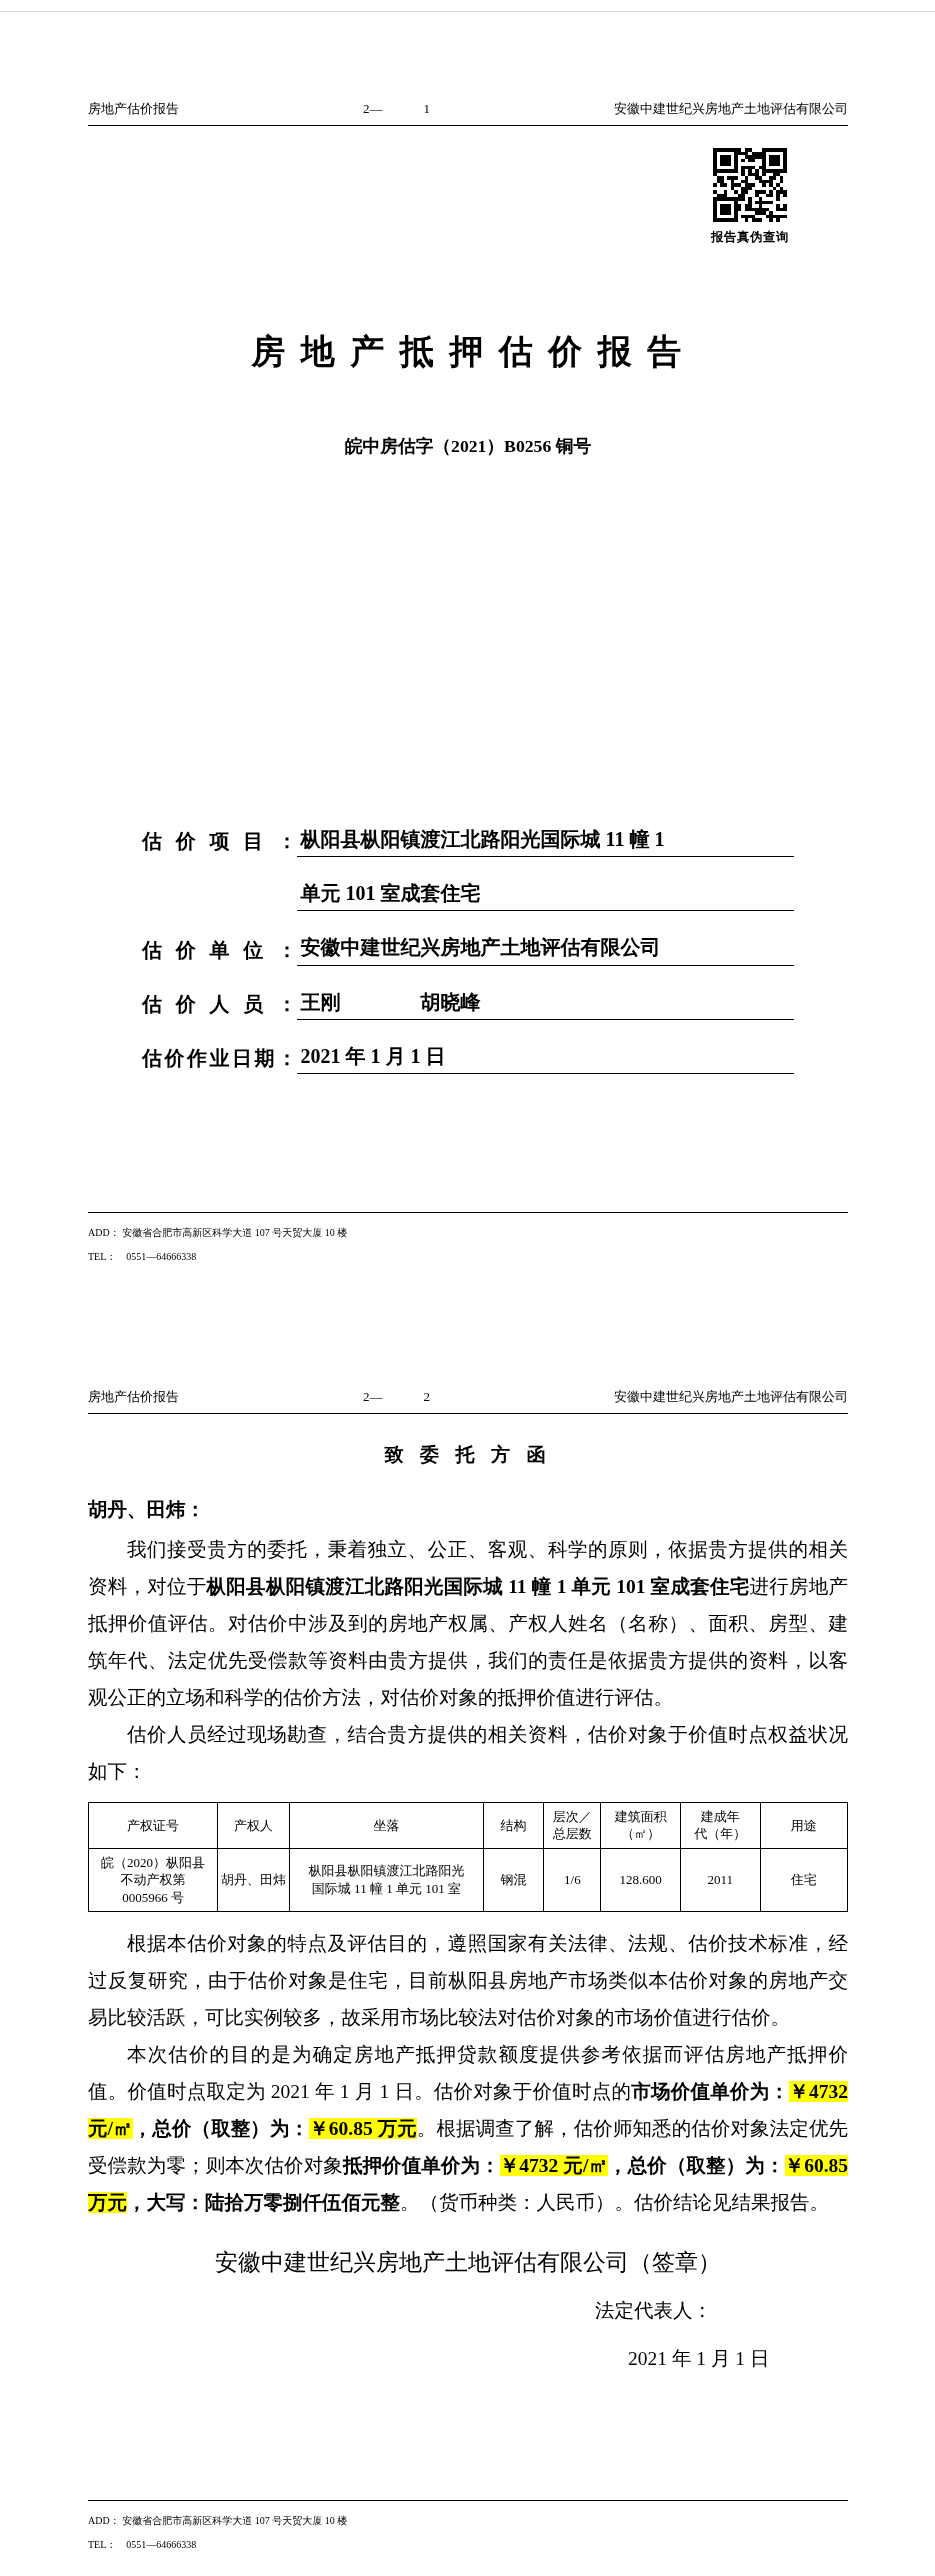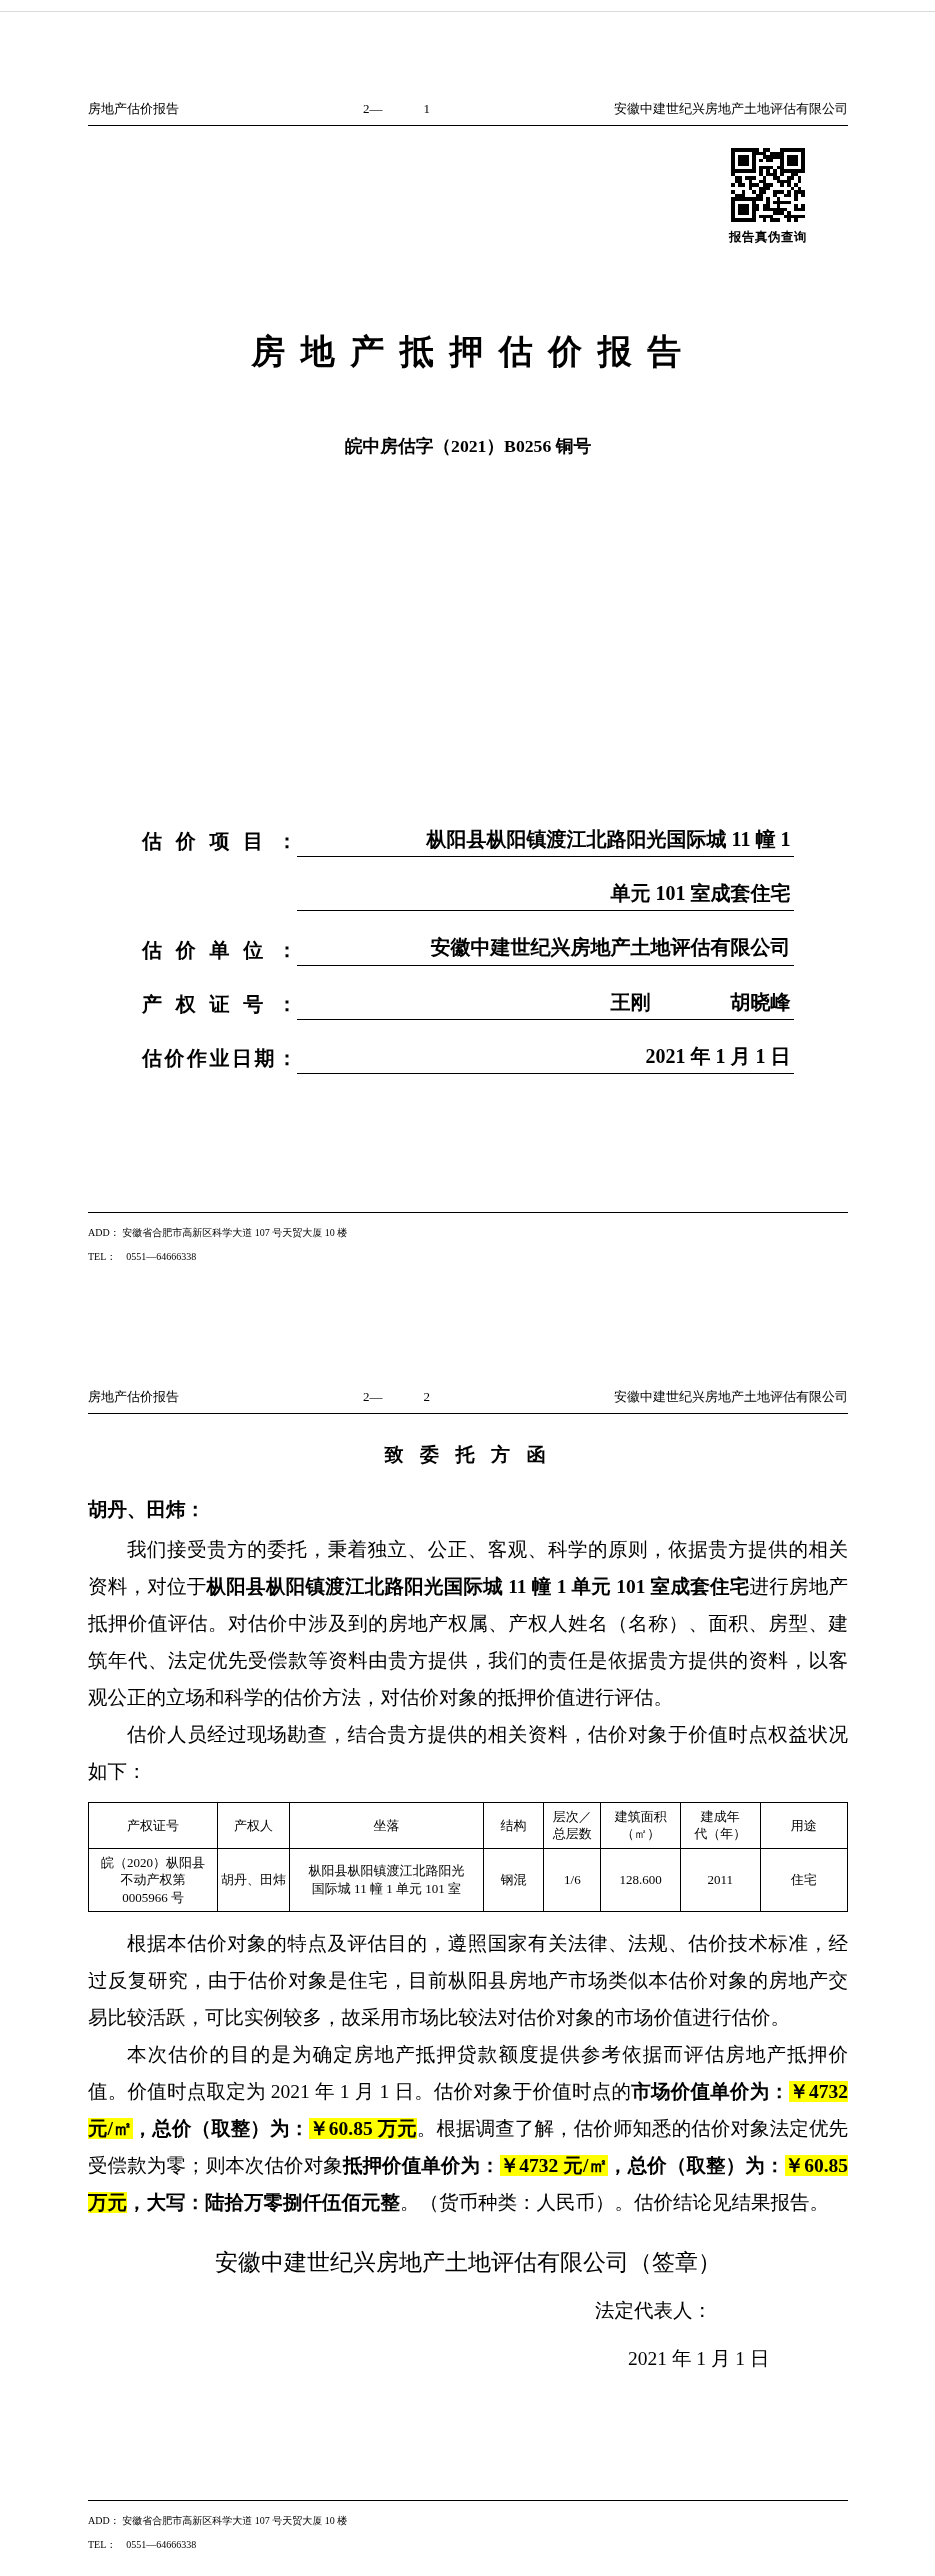--- a/index.html
+++ b/index.html
@@ -8,32 +8,32 @@
   .page{position:relative;width:936px;height:1288px;}
   .page-inner{padding:88px 88px 0 88px;}
 
   .phead{display:flex;justify-content:space-between;align-items:baseline;font-size:13px;
          border-bottom:1.2px solid #000;padding-bottom:7px;}
   .ph-center{display:flex;gap:41px;}
 
   .pfoot{position:absolute;left:88px;right:88px;top:1200px;border-top:1.2px solid #000;
          padding-top:8.3px;font-size:10px;line-height:23.6px;}
 
-  .qr-wrap{position:absolute;top:136px;right:121px;width:94px;text-align:center;}
+  .qr-wrap{position:absolute;top:136px;right:139px;width:94px;text-align:center;}
   .qr{display:grid;grid-template-columns:repeat(21,1fr);width:74px;height:74px;margin:0 auto;background:#fff;}
   .qr div.on{background:#000;}
   .qr-caption{margin-top:7px;font-size:12.4px;font-weight:bold;letter-spacing:0.6px;}
 
   .main-title{margin:203px 0 0 0;text-align:center;font-size:34px;font-weight:bold;letter-spacing:3.5px;}
   .doc-no{margin-top:59px;text-align:center;font-size:17.7px;font-weight:bold;}
 
   .form{margin:366px 54px 0 54px;}
   .frow{display:flex;align-items:flex-end;margin-bottom:21px;font-size:20px;font-weight:bold;line-height:31px;font-family:Liberation Serif, serif;}
   .flabel{flex:0 0 155px;text-align:justify;text-align-last:justify;}
-  .fvalue{flex:1;border-bottom:1.2px solid #000;text-align:right;padding:0 3.5px 1.2px 3.5px;}
+  .fvalue{flex:1;border-bottom:1.2px solid #000;text-align:left;padding:0 3.5px 1.2px 3.5px;}
 
   .letter-title{margin:28px 0 0 0;text-align:center;font-size:19px;font-weight:bold;letter-spacing:5.9px;}
   .salutation{margin:28px 0 0 0;font-size:19.5px;font-weight:bold;line-height:27px;font-family:Liberation Serif, serif;}
   .para{margin:0;font-size:19.5px;line-height:37px;text-align:justify;text-indent:39px;}
   .mt14{margin-top:8.3px;}
   .mt22{margin-top:13px;}
 
   .rpt-table{width:100%;border-collapse:collapse;table-layout:fixed;margin:11.8px 0;}
   .rpt-table th,.rpt-table td{border:1.2px solid #000;padding:4.7px 2.4px;text-align:center;vertical-align:middle;
          font-size:13px;line-height:17.7px;font-weight:normal;white-space:pre-line;}
@@ -518,21 +518,21 @@
         </div>
         <div class="frow">
           <span class="flabel"></span>
           <span class="fvalue">单元 101 室成套住宅</span>
         </div>
         <div class="frow">
           <span class="flabel">估价单位：</span>
           <span class="fvalue">安徽中建世纪兴房地产土地评估有限公司</span>
         </div>
         <div class="frow">
-          <span class="flabel">产权证号：</span>
+          <span class="flabel">估价人员：</span>
           <span class="fvalue">王刚　　　　胡晓峰</span>
         </div>
         <div class="frow">
           <span class="flabel">估价作业日期：</span>
           <span class="fvalue">2021 年 1 月 1 日</span>
         </div>
       </div>
     </div>
 
     <div class="pfoot">

